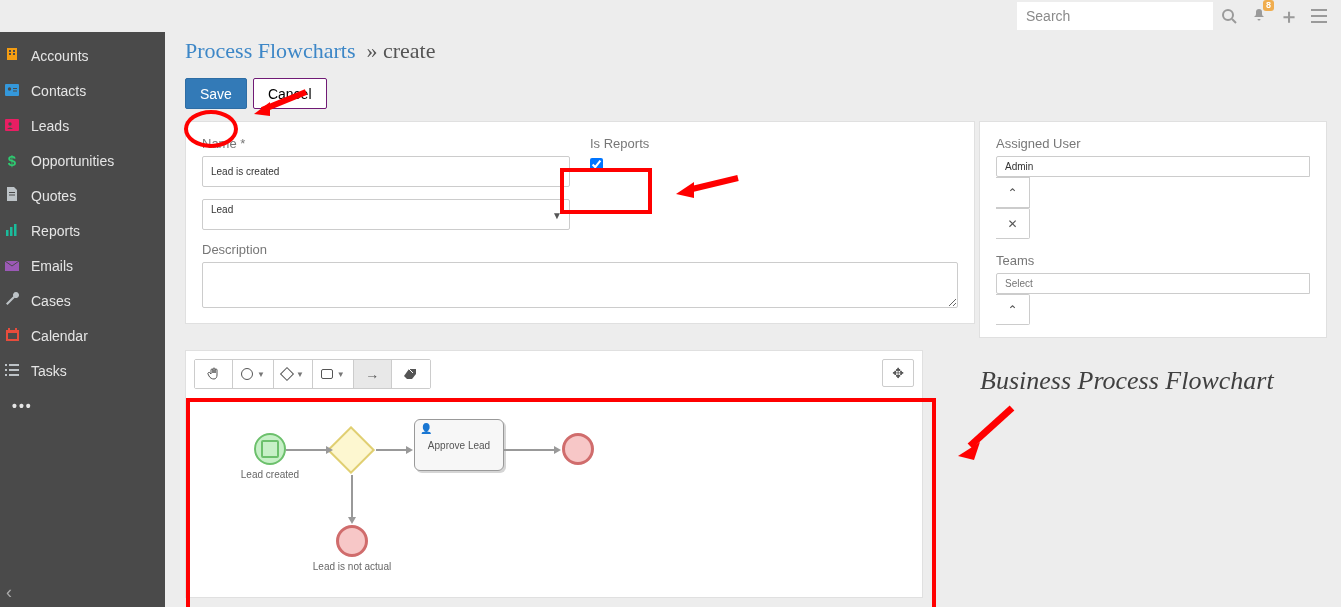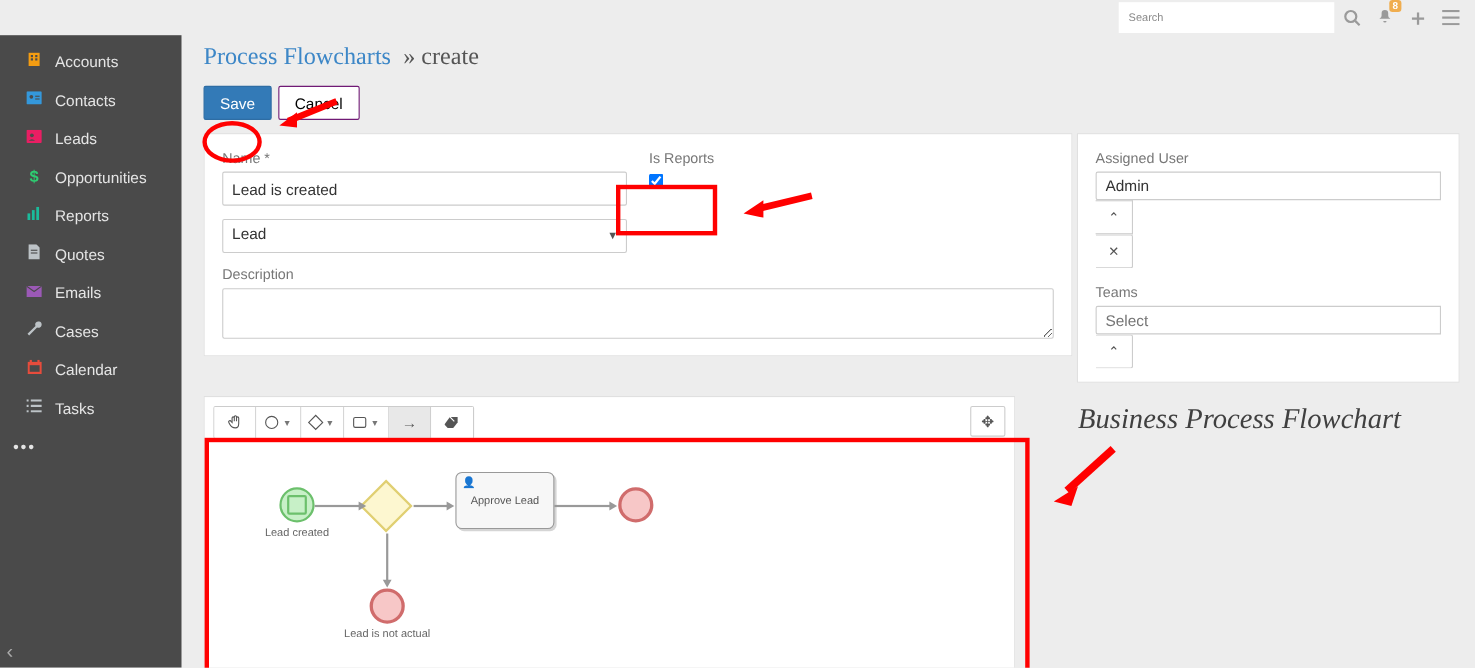--- a/index.html
+++ b/index.html
@@ -38,21 +38,21 @@
     display: flex;
     align-items: center;
     gap: 2px;
   }
   .search-input {
     width: 196px;
     height: 28px;
     border: 1px solid transparent;
     background: #ffffff;
     padding: 4px 8px;
-    font-size: 10px;
+    font-size: 14px;
     color: #555;
     outline: none;
   }
   .search-input::placeholder { color: #8a8a8a; }
   .top-icon {
     width: 28px; height: 28px;
     display: flex; align-items: center; justify-content: center;
     color: #9a9a9a;
     cursor: pointer;
     position: relative;
@@ -80,21 +80,21 @@
     background: #4a4a4a;
     color: #d0d0d0;
     padding-top: 34px;
     z-index: 5;
     border-top: 4px solid #4a4a4a;
   }
   .side-item {
     height: 35px;
     display: flex;
     align-items: center;
-    padding: 0 10px 0 23px;
+    padding: 0 10px 0 4px;
     cursor: pointer;
     font-size: 14px;
     color: #e5e5e5;
     gap: 11px;
   }
   .side-ico {
     width: 16px;
     text-align: center;
     font-size: 15px;
   }
@@ -147,21 +147,21 @@
   .panel.form { flex:1; min-width:0; }
   .panel.side { width: 348px; }
 
   .field-row{ display:flex; gap:20px; margin-bottom:12px;}
   .field-cell{ flex:1; min-width:0; }
   label.field-label {
     display:block; font-size:13px; color:#777; margin-bottom:5px;
   }
   input.text, select.text, .select-like {
     width:100%; height:31px; border:1px solid #ccc;
-    background:#fff; padding:4px 8px; font-size:14px; color:#333;
+    background:#fff; padding:4px 8px; font-size:10px; color:#333;
     border-radius:2px; outline:none;
   }
   textarea.text {
     width:100%; min-height:40px; border:1px solid #ccc;
     padding:6px 8px; font-family:inherit; font-size:14px;
     resize:vertical; border-radius:2px; outline:none;
   }
   .checkbox { margin-top:2px; }
 
   .select-wrap{ position:relative; }
@@ -362,38 +362,38 @@
           <path d="M2 10 q3-3 6 0" fill="#4a4a4a"></path>
         </svg>
     </span>
     <span>Leads</span>
   </div>
   <div class="side-item">
     <span class="side-ico c-green" style="font-weight:bold">$</span>
     <span>Opportunities</span>
   </div>
   <div class="side-item">
+    <span class="side-ico c-gray">
+      <svg width="12" height="14" viewBox="0 0 12 14">
+          <path d="M1 0h7l3 3v11H1z" fill="currentColor"></path>
+          <rect x="3" y="5" width="6" height="1" fill="#4a4a4a"></rect>
+          <rect x="3" y="7.5" width="6" height="1" fill="#4a4a4a"></rect>
+        </svg>
+    </span>
+    <span>Quotes</span>
+  </div>
+  <div class="side-item">
     <span class="side-ico c-teal">
       <svg width="14" height="12" viewBox="0 0 14 12">
           <rect x="1" y="6" width="2.5" height="6" fill="currentColor"></rect>
           <rect x="5" y="3" width="2.5" height="9" fill="currentColor"></rect>
           <rect x="9" y="0" width="2.5" height="12" fill="currentColor"></rect>
         </svg>
     </span>
     <span>Reports</span>
-  </div>
-  <div class="side-item">
-    <span class="side-ico c-gray">
-      <svg width="12" height="14" viewBox="0 0 12 14">
-          <path d="M1 0h7l3 3v11H1z" fill="currentColor"></path>
-          <rect x="3" y="5" width="6" height="1" fill="#4a4a4a"></rect>
-          <rect x="3" y="7.5" width="6" height="1" fill="#4a4a4a"></rect>
-        </svg>
-    </span>
-    <span>Quotes</span>
   </div>
   <div class="side-item">
     <span class="side-ico c-purple">
       <svg width="14" height="10" viewBox="0 0 14 10">
           <rect width="14" height="10" fill="currentColor"></rect>
           <path d="M0 0l7 5 7-5" stroke="#4a4a4a" stroke-width="1" fill="none"></path>
         </svg>
     </span>
     <span>Emails</span>
   </div>

